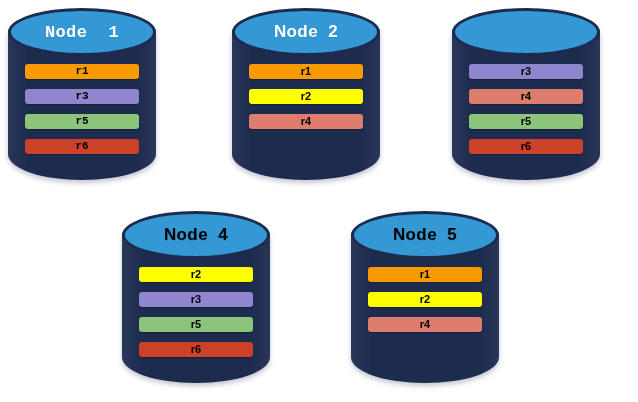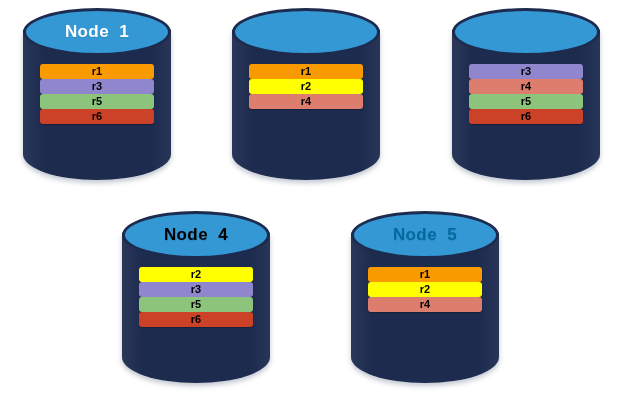--- a/index.html
+++ b/index.html
@@ -91,50 +91,52 @@
     position: absolute;
     left: 17px;
     top: 56px;
     width: 114px;
     z-index: 4;
   }
   .bar {
     position: relative;
     width: 114px;
     height: 15px;
+    margin-bottom: 10px;
     border-radius: 3px;
     display: flex;
     align-items: center;
     justify-content: center;
     font-size: 11px;
     font-weight: bold;
     color: #000000;
     box-shadow: 0 1px 1px rgba(0,0,0,0.28);
     line-height: 1;
   }
   .bar:last-child { margin-bottom: 0; }
 </style>
 </head>
 <body>
 
 <div id="canvas">
-    <div class="node" style="left: 23px; top: 8px;">
+    <div class="node" style="left: 8px; top: 8px; font-family: Liberation Mono, monospace;">
       <div class="cyl-body" style="background: rgb(29, 43, 79);"></div>
       <div class="cyl-top" style="background: rgb(52, 152, 212); border-color: rgb(29, 43, 79);"></div>
       <div class="node-title" style="color: rgb(255, 255, 255);">Node  1</div>
       <div class="bars">
         <div class="bar" style="background: rgb(249, 155, 0); color: rgb(0, 0, 0);">r1</div>
         <div class="bar" style="background: rgb(143, 134, 205); color: rgb(0, 0, 0);">r3</div>
         <div class="bar" style="background: rgb(140, 196, 124); color: rgb(0, 0, 0);">r5</div>
         <div class="bar" style="background: rgb(204, 66, 40); color: rgb(0, 0, 0);">r6</div>
       </div>
     </div>
     <div class="node" style="left: 232px; top: 8px;">
       <div class="cyl-body" style="background: rgb(29, 43, 79);"></div>
       <div class="cyl-top" style="background: rgb(52, 152, 212); border-color: rgb(29, 43, 79);"></div>
+      <div class="node-title" style="color: rgb(255, 255, 255);">Node  2</div>
       <div class="bars">
         <div class="bar" style="background: rgb(249, 155, 0); color: rgb(0, 0, 0);">r1</div>
         <div class="bar" style="background: rgb(255, 255, 0); color: rgb(0, 0, 0);">r2</div>
         <div class="bar" style="background: rgb(221, 125, 109); color: rgb(0, 0, 0);">r4</div>
       </div>
     </div>
     <div class="node" style="left: 452px; top: 8px;">
       <div class="cyl-body" style="background: rgb(29, 43, 79);"></div>
       <div class="cyl-top" style="background: rgb(52, 152, 212); border-color: rgb(29, 43, 79);"></div>
       <div class="bars">
@@ -151,20 +153,20 @@
       <div class="bars">
         <div class="bar" style="background: rgb(255, 255, 0); color: rgb(0, 0, 0);">r2</div>
         <div class="bar" style="background: rgb(143, 134, 205); color: rgb(0, 0, 0);">r3</div>
         <div class="bar" style="background: rgb(140, 196, 124); color: rgb(0, 0, 0);">r5</div>
         <div class="bar" style="background: rgb(204, 66, 40); color: rgb(0, 0, 0);">r6</div>
       </div>
     </div>
     <div class="node" style="left: 351px; top: 211px;">
       <div class="cyl-body" style="background: rgb(29, 43, 79);"></div>
       <div class="cyl-top" style="background: rgb(52, 152, 212); border-color: rgb(29, 43, 79);"></div>
-      <div class="node-title" style="color: #0369a1;">Node  5</div>
+      <div class="node-title" style="color: #000000;">Node  5</div>
       <div class="bars">
         <div class="bar" style="background: rgb(249, 155, 0); color: rgb(0, 0, 0);">r1</div>
         <div class="bar" style="background: rgb(255, 255, 0); color: rgb(0, 0, 0);">r2</div>
         <div class="bar" style="background: rgb(221, 125, 109); color: rgb(0, 0, 0);">r4</div>
       </div>
     </div>
   </div>
 
 </body></html>

